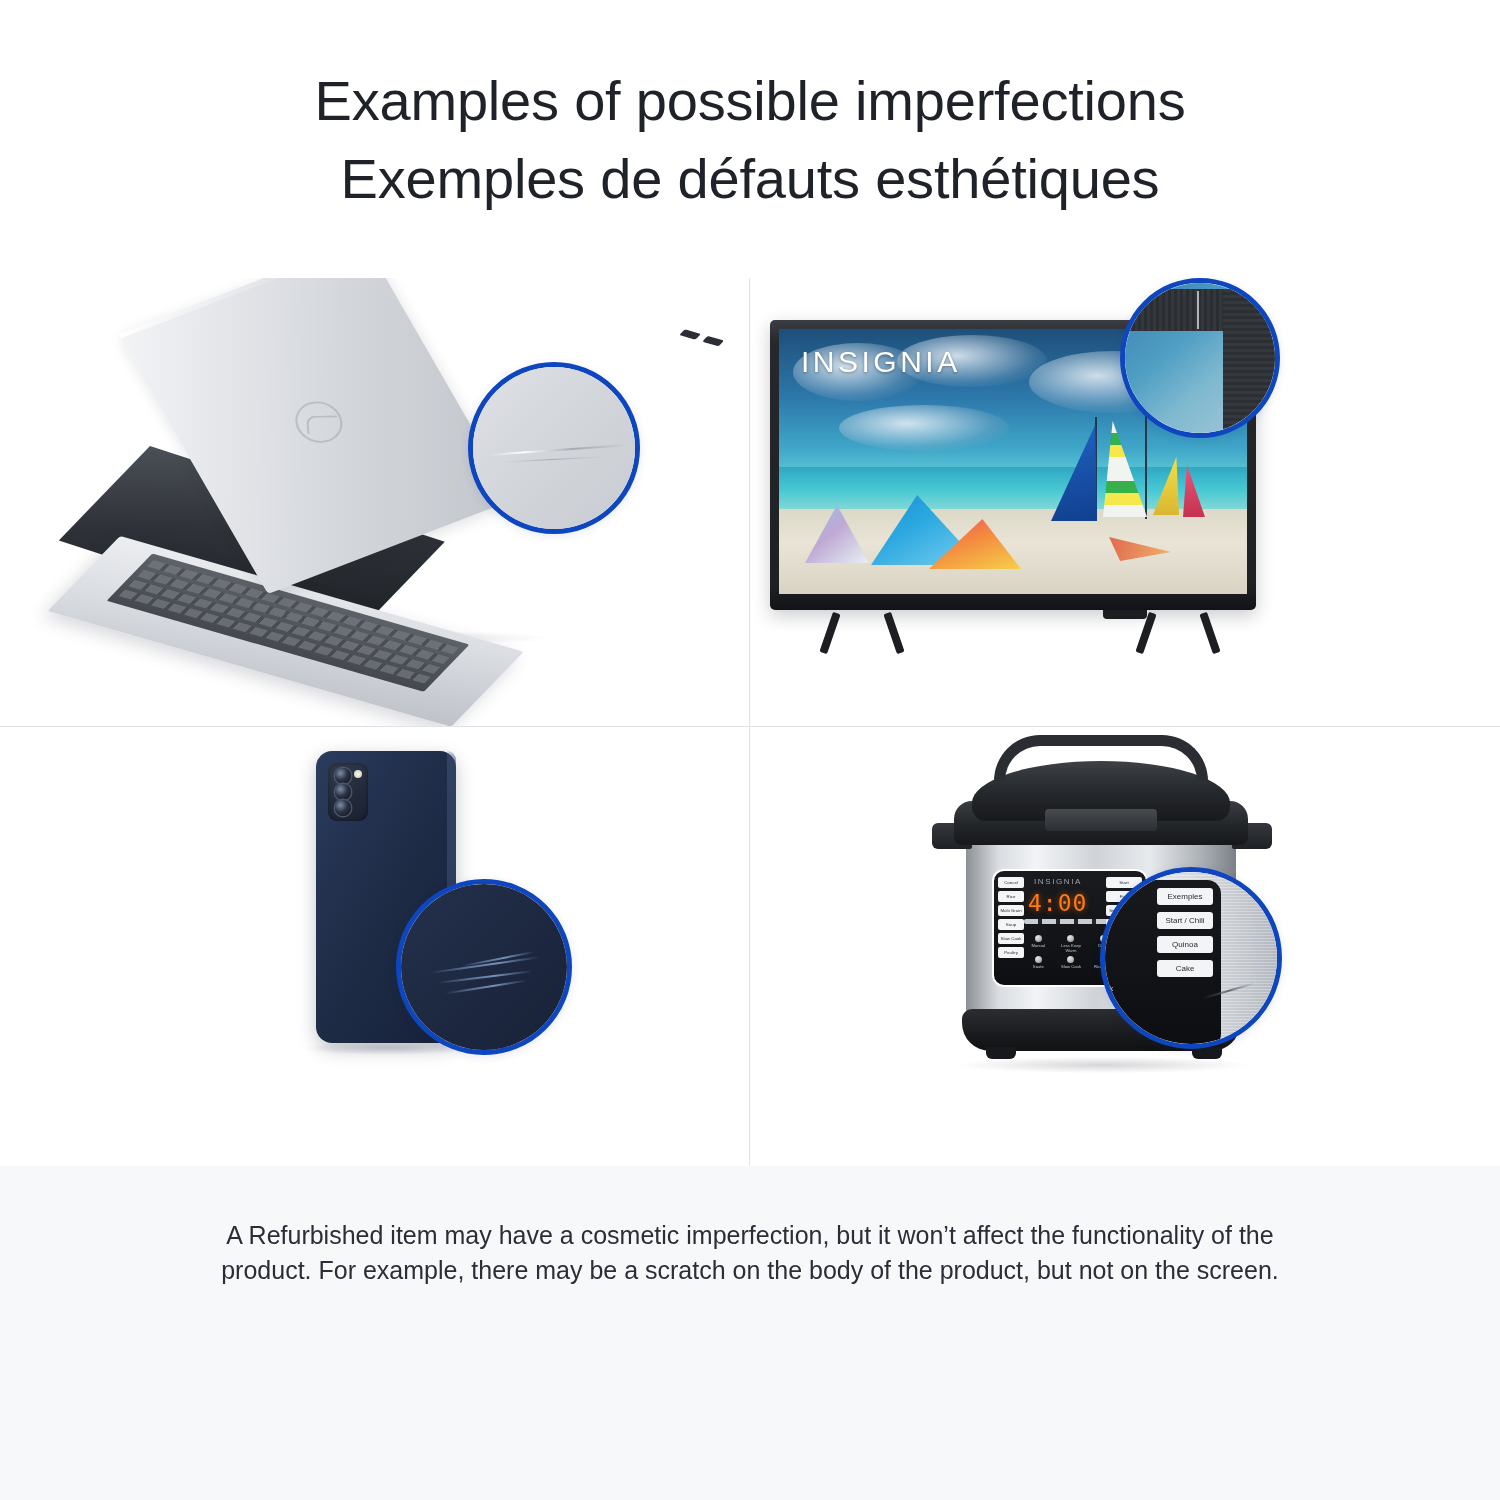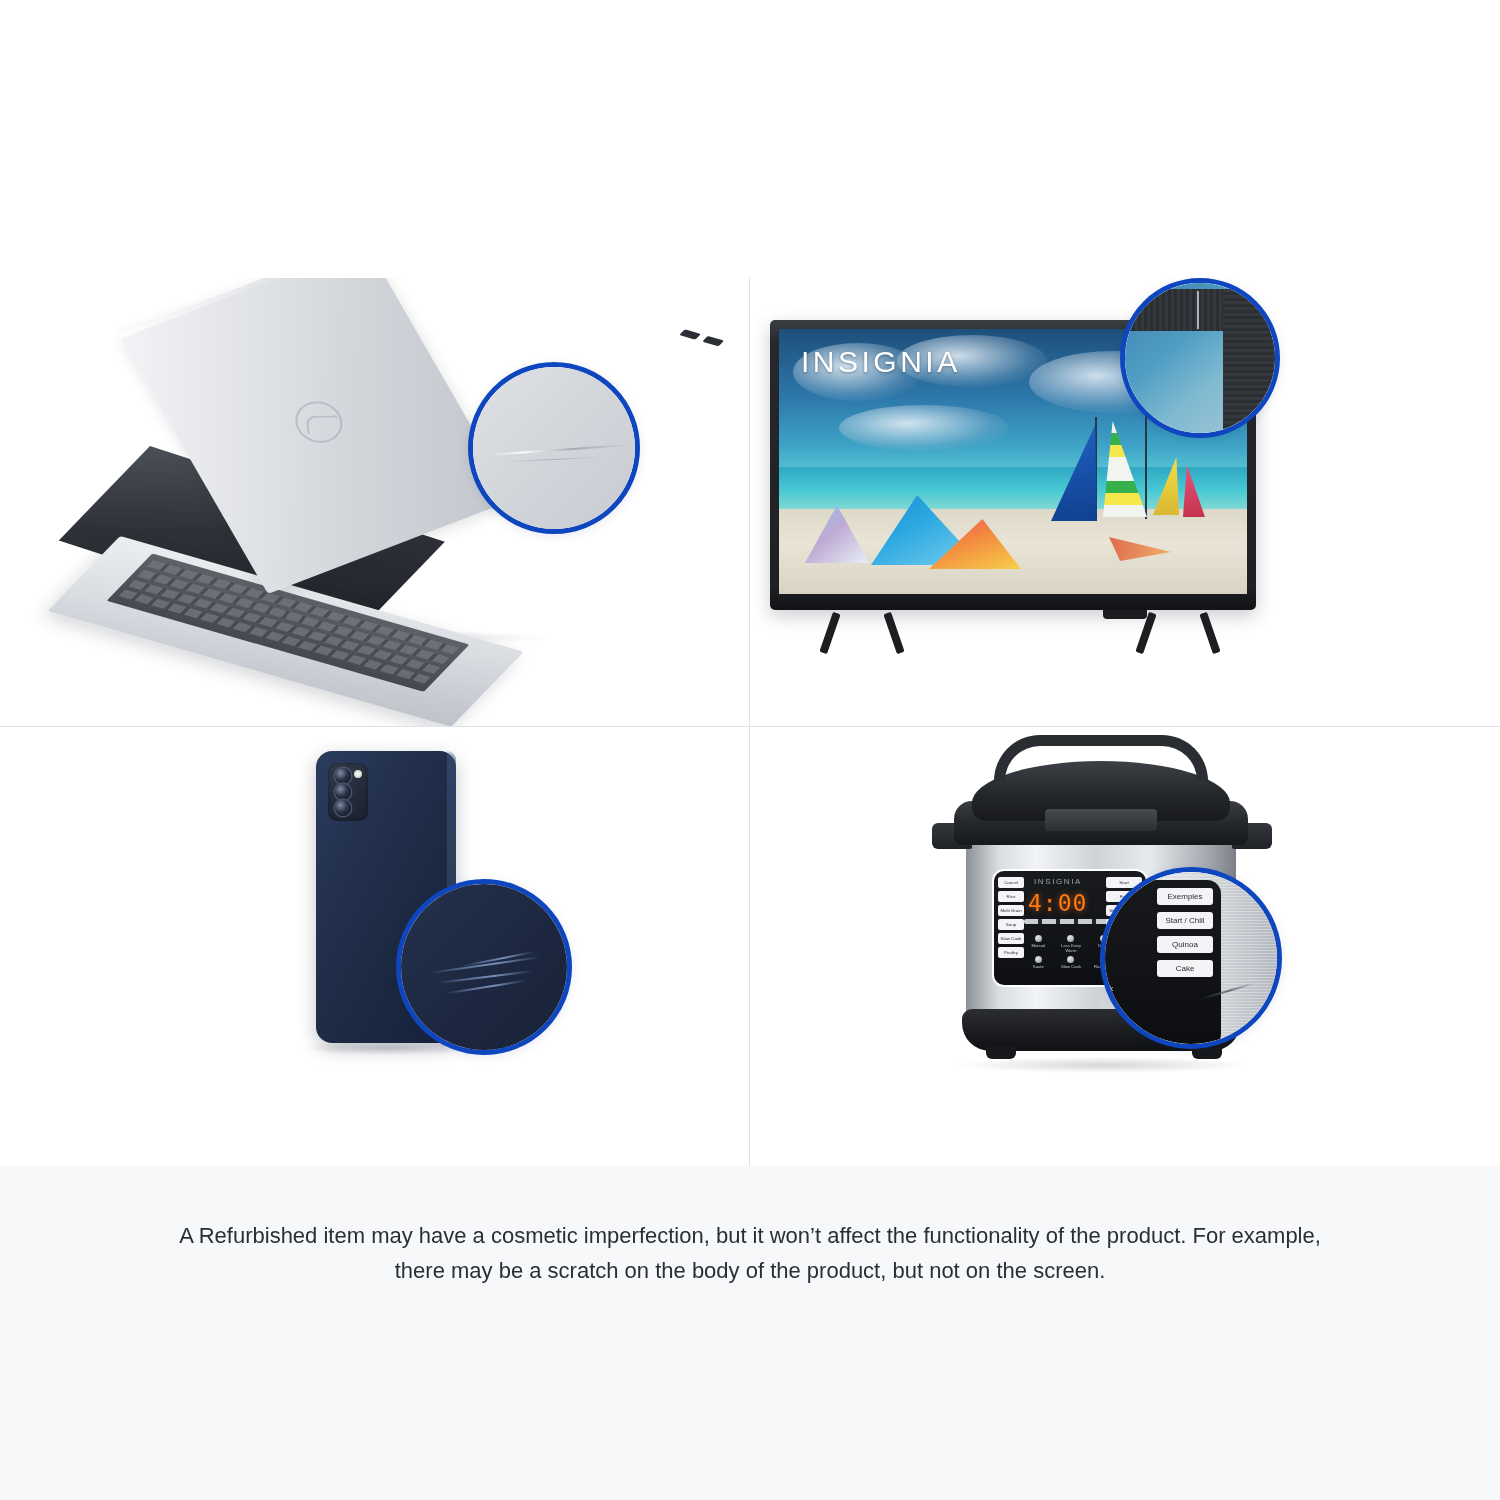--- a/index.html
+++ b/index.html
@@ -457,33 +457,35 @@
 
   
   .footer {
     position: absolute; left: 0; top: 1166px;
     width: 1500px; height: 334px;
     background: #f7f8fa;
     padding: 52px 178px 0 178px;
     text-align: center;
   }
   .footer p {
-    font-size: 22px;
+    font-size: 25px;
     line-height: 35px;
     color: #2b2e36;
     font-weight: 400;
   }
   .footer p + p { margin-top: 32px; }
 </style>
 </head>
 <body>
 
 <div class="page">
 
   <div class="title-block">
+    <div class="title-line">Examples of possible imperfections</div>
+    <div class="title-line">Exemples de défauts esthétiques</div>
   </div>
 
   <div class="grid">
     <div class="vline"></div>
     <div class="hline"></div>
 
     <div class="cell tl">
       <div class="laptop-stage">
         <div class="lap-shadow"></div>
         <div class="lap-screen-inner"></div>

